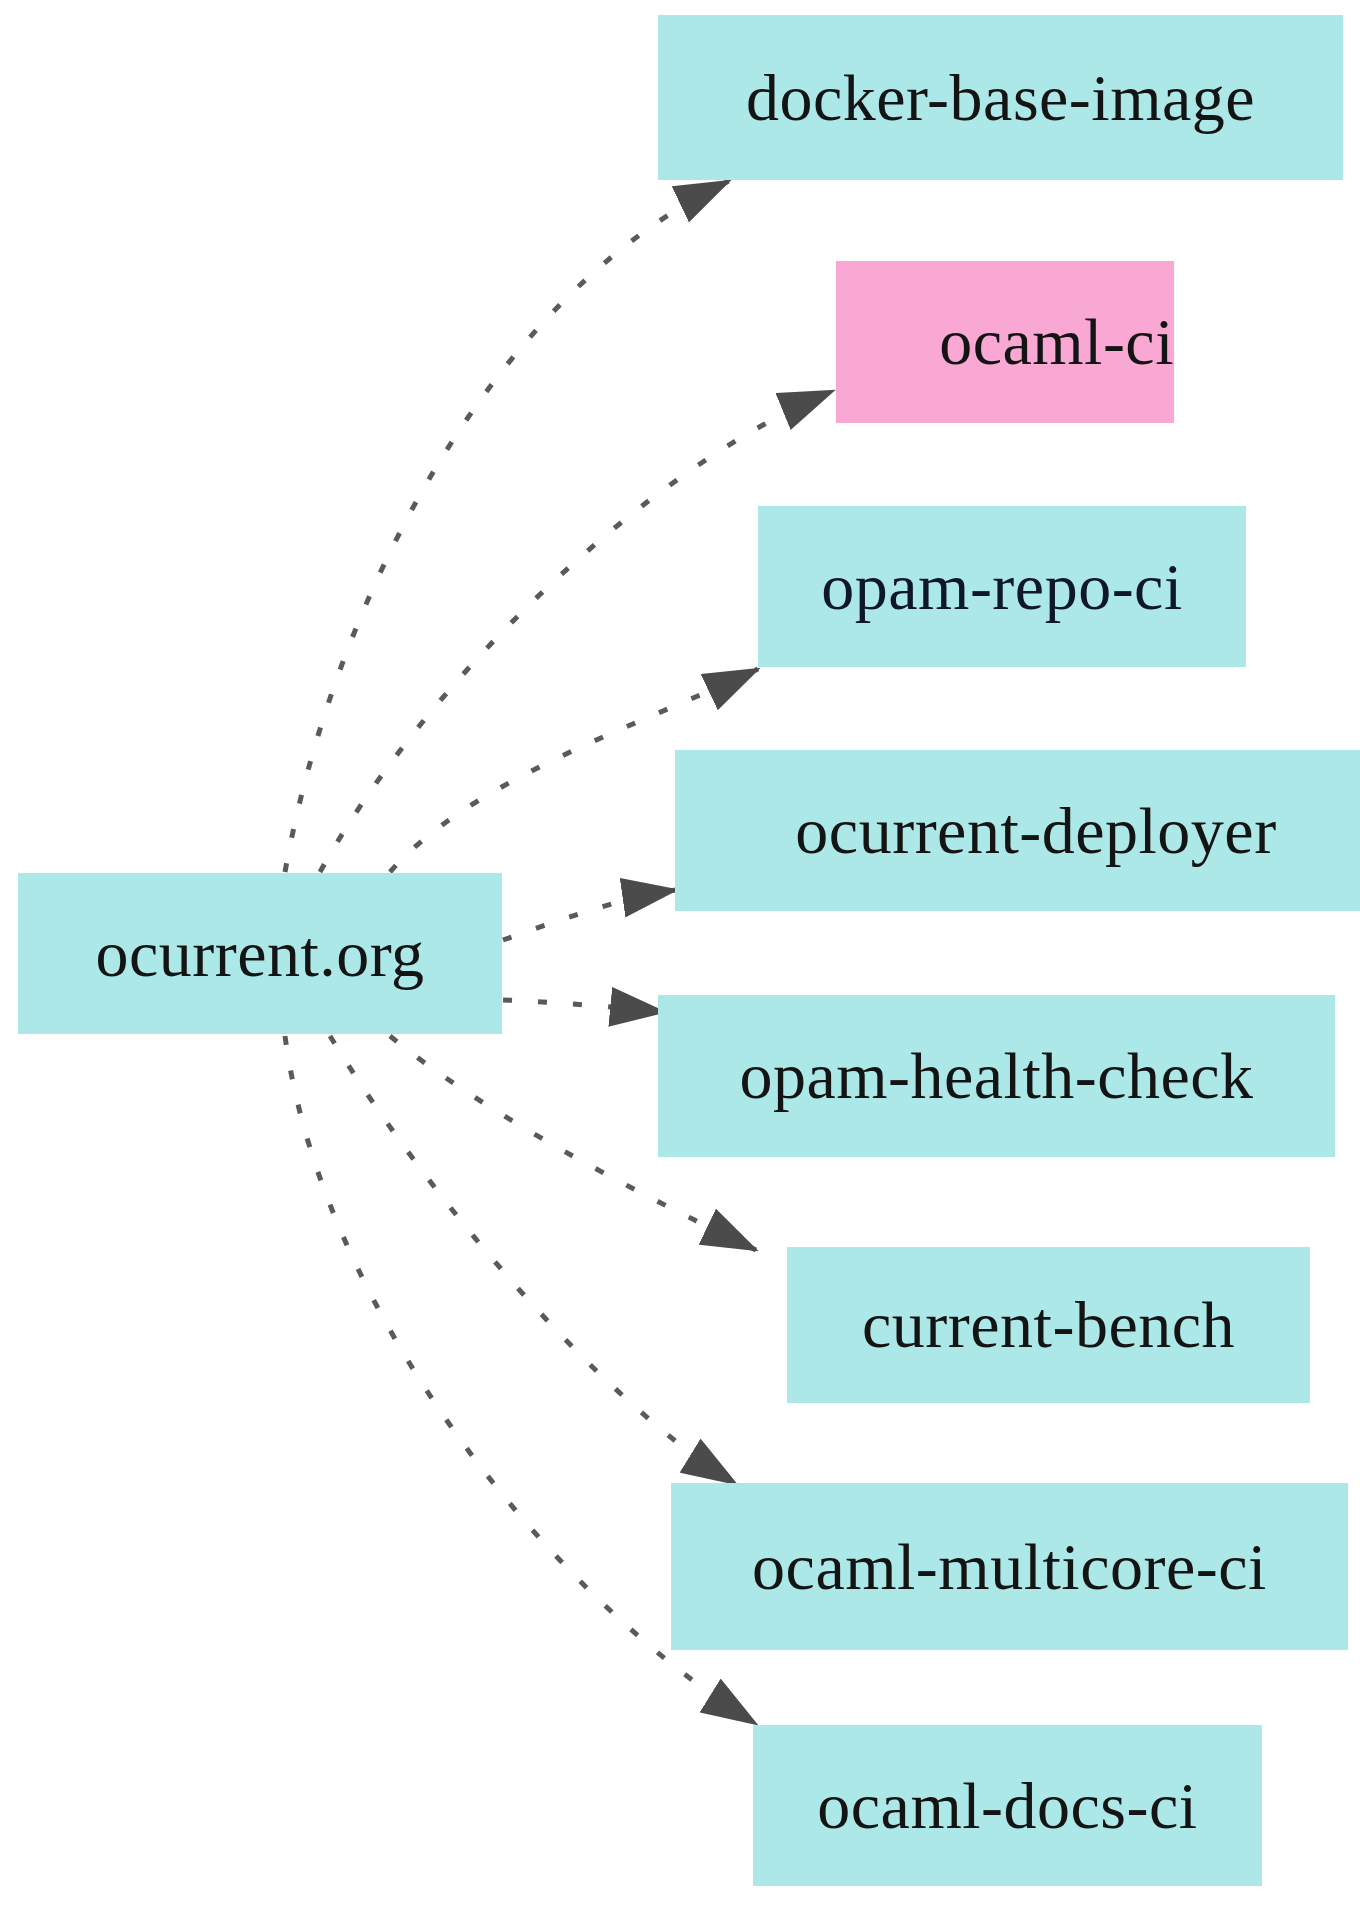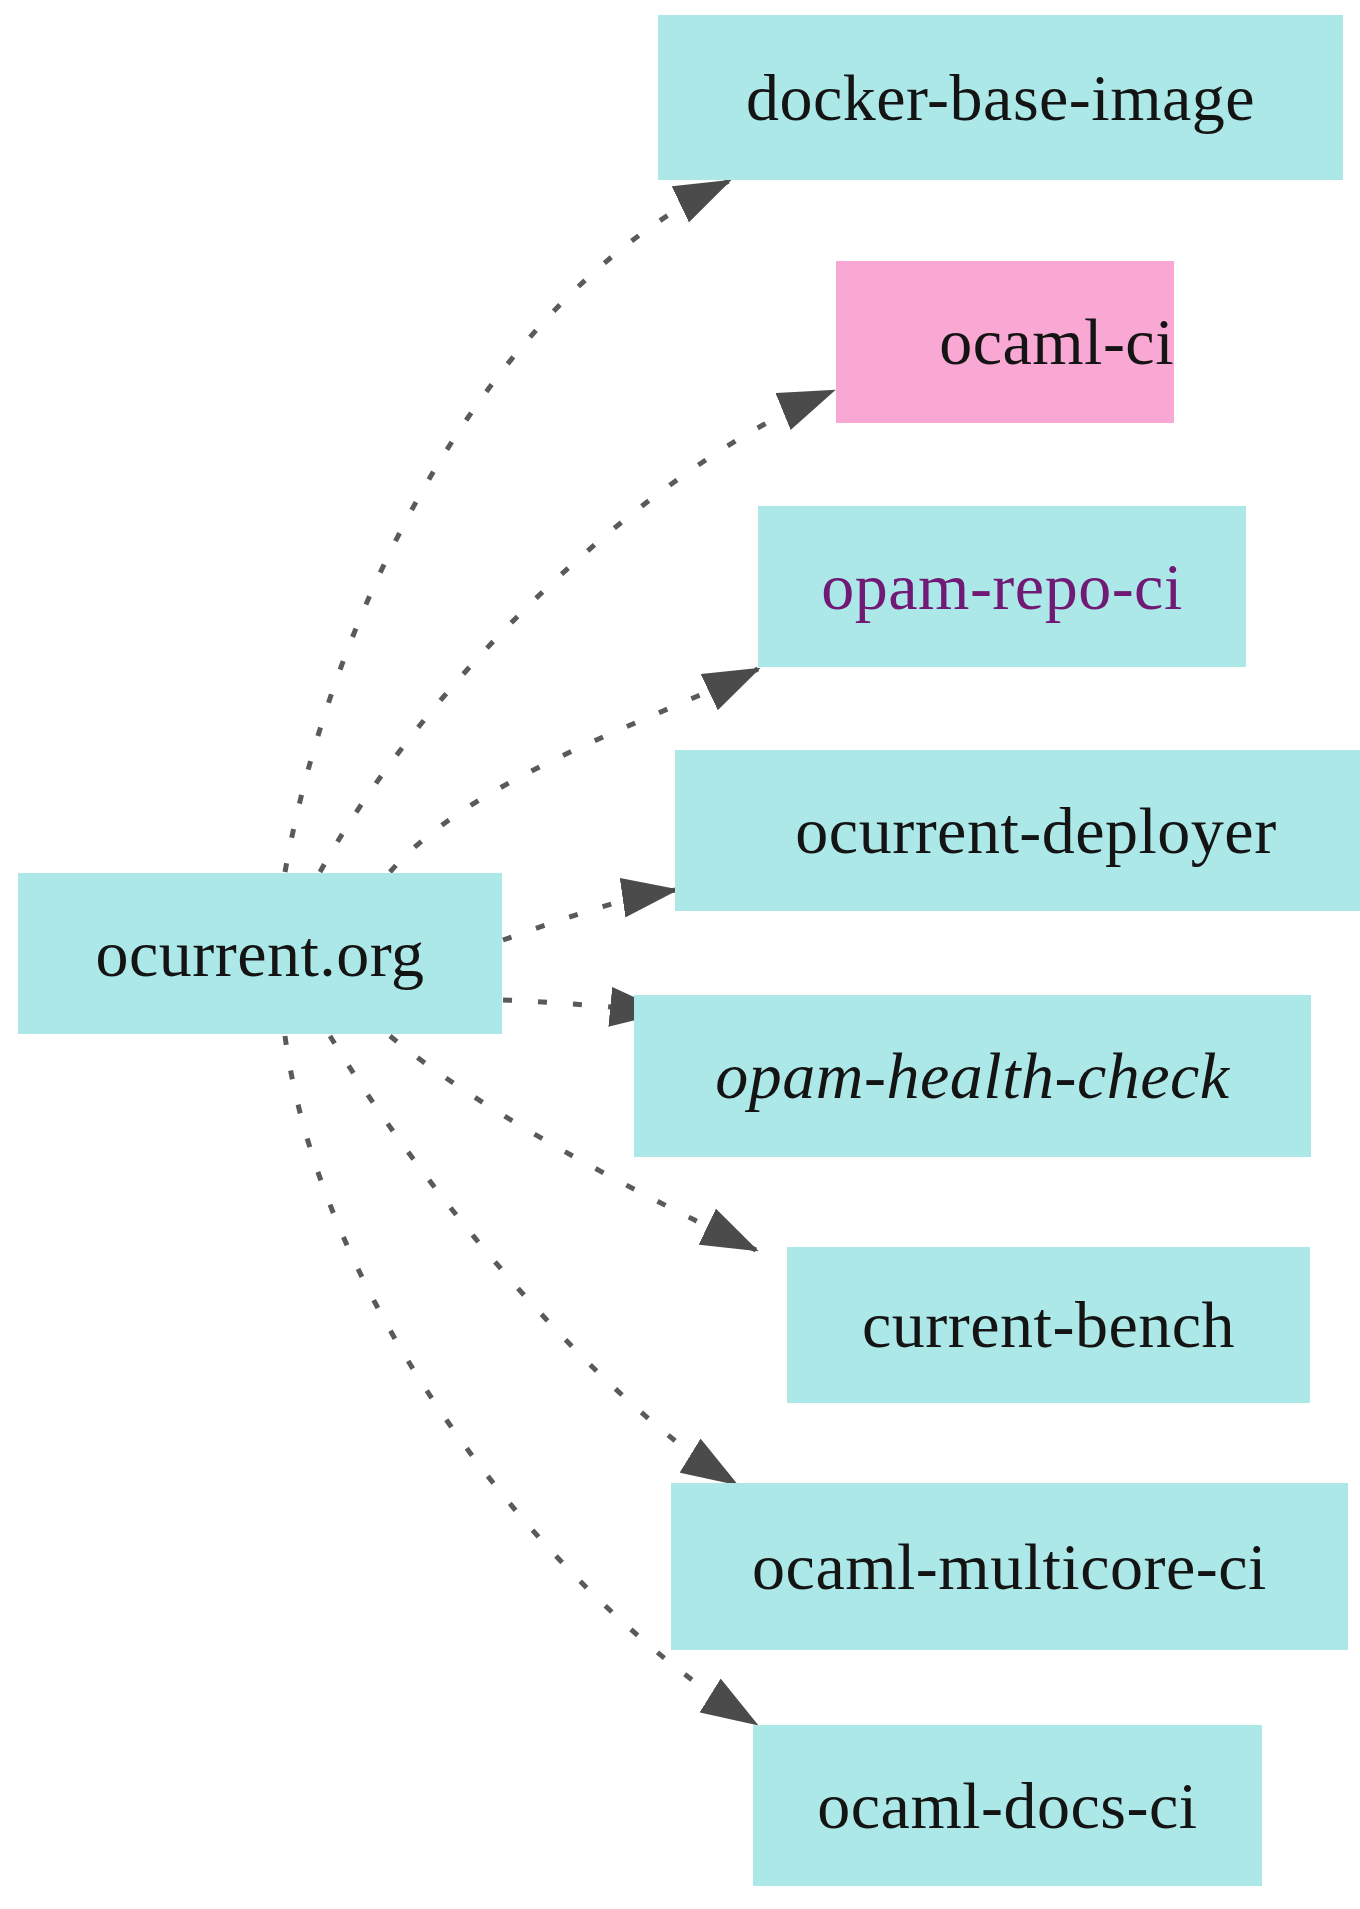--- a/index.html
+++ b/index.html
@@ -57,27 +57,27 @@
 
 <div class="node" style="left: 658px; top: 15px; width: 685px; height: 165px; background: rgb(173, 232, 232); color: rgb(20, 20, 20);">
       <span>docker-base-image</span>
     </div>
     <div class="node" style="left: 18px; top: 873px; width: 484px; height: 161px; background: rgb(173, 232, 232); color: rgb(20, 20, 20);">
       <span>ocurrent.org</span>
     </div>
     <div class="node" style="left: 836px; top: 261px; width: 338px; height: 162px; background: #f9a8d4; color: rgb(20, 20, 20); justify-content: flex-end;">
       <span>ocaml-ci</span>
     </div>
-    <div class="node" style="left: 758px; top: 506px; width: 488px; height: 161px; background: rgb(173, 232, 232); color: #701a75;">
+    <div class="node" style="left: 758px; top: 506px; width: 488px; height: 161px; background: rgb(173, 232, 232); color: #0f172a;">
       <span>opam-repo-ci</span>
     </div>
     <div class="node" style="left: 675px; top: 750px; width: 722px; height: 161px; background: rgb(173, 232, 232); color: rgb(20, 20, 20); text-align: right;">
       <span>ocurrent-deployer</span>
     </div>
-    <div class="node" style="left: 634px; top: 995px; width: 677px; height: 162px; background: rgb(173, 232, 232); color: rgb(20, 20, 20); font-style: italic;">
+    <div class="node" style="left: 658px; top: 995px; width: 677px; height: 162px; background: rgb(173, 232, 232); color: rgb(20, 20, 20);">
       <span>opam-health-check</span>
     </div>
     <div class="node" style="left: 739px; top: 1247px; width: 523px; height: 156px; background: rgb(173, 232, 232); color: rgb(20, 20, 20); margin-left: 48px;">
       <span>current-bench</span>
     </div>
     <div class="node" style="left: 671px; top: 1483px; width: 677px; height: 167px; background: rgb(173, 232, 232); color: rgb(20, 20, 20);">
       <span>ocaml-multicore-ci</span>
     </div>
     <div class="node" style="left: 753px; top: 1725px; width: 509px; height: 161px; background: rgb(173, 232, 232); color: rgb(20, 20, 20);">
       <span>ocaml-docs-ci</span>

